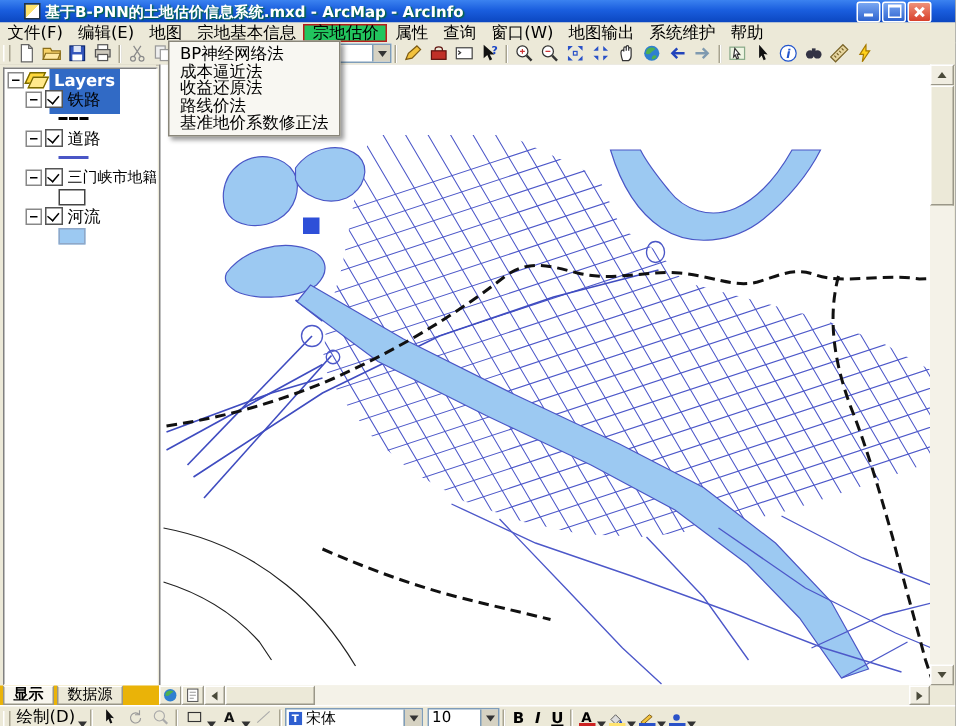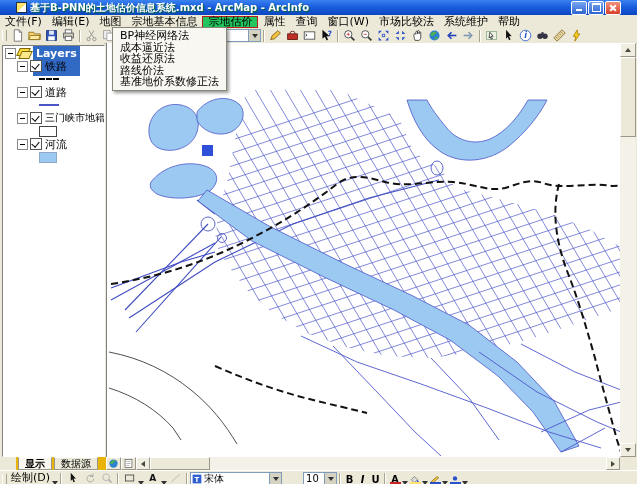--- a/index.html
+++ b/index.html
@@ -59,21 +59,21 @@
     border-right:1.5px solid #000;border-bottom:1.5px solid #000;transform:rotate(40deg);}
   .layers-icon{width:13px;height:11px;position:relative;margin-right:2px;flex:none;}
   .layers-icon i{position:absolute;width:9px;height:6px;border:1px solid #7a6a00;background:#ffd83c;transform:skewX(-25deg);}
   .layers-icon i:nth-child(1){left:0;top:0;} .layers-icon i:nth-child(2){left:2px;top:3px;background:#ffe98c;}
   .root-label{background:#316AC5;color:#fff;padding:16px 3px;font-weight:bold;}
   .sym-rail{width:20px;height:0;border-top:2px dashed #000;margin-left:36px;}
   .sym-road{width:20px;height:2px;background:#4A56C6;margin-left:36px;}
   .sym-rect{width:16px;height:9px;border:1px solid #444;background:#fff;margin-left:36px;}
   .sym-water{width:16px;height:9px;border:1px solid #8fa8c8;background:#9CC9F2;margin-left:36px;}
   
-  #toc-tabs{position:absolute;left:16px;top:457px;width:106px;height:13px;display:flex;align-items:flex-start;background:#eab308;}
+  #toc-tabs{position:absolute;left:0;top:457px;width:106px;height:13px;display:flex;align-items:flex-start;background:#eab308;}
   .toctab{font-size:10px;line-height:11px;padding:0 6px;border:1px solid #9a9788;border-top:1px solid #fff;
     background:#ECE9D8;margin-left:2px;}
   .toctab.active{background:#f8f6ee;font-weight:bold;}
   
   #map{position:absolute;left:106px;top:43px;width:514px;height:414px;background:#fff;
     border-left:1px solid #808080;box-sizing:border-box;overflow:hidden;}
   
   .sb-btn{background:#f0ede1;border:1px solid;border-color:#fff #9a9788 #9a9788 #fff;
     display:flex;align-items:center;justify-content:center;box-sizing:border-box;}
   .tri-up{width:0;height:0;border-left:3px solid transparent;border-right:3px solid transparent;border-bottom:4px solid #4a4a3a;}
@@ -122,21 +122,21 @@
 
   <div id="menubar">
     <span class="menu-item">文件(F)</span>
     <span class="menu-item">编辑(E)</span>
     <span class="menu-item">地图</span>
     <span class="menu-item">宗地基本信息</span>
     <span class="menu-item active">宗地估价</span>
     <span class="menu-item">属性</span>
     <span class="menu-item">查询</span>
     <span class="menu-item">窗口(W)</span>
-    <span class="menu-item">市场比较法</span>
+    <span class="menu-item">地图输出</span>
     <span class="menu-item">系统维护</span>
     <span class="menu-item">帮助</span>
   </div>
 
   <div id="toolbar">
     <div class="grip"></div>
     <div class="tb">
         <svg viewBox="0 0 16 16">
           <path d="M4 1h6l3 3v11H4z" fill="#fff" stroke="#666"></path>
           <path d="M10 1v3h3" fill="none" stroke="#666"></path>
@@ -512,21 +512,21 @@
     <div class="combo" style="width:92px">
       <svg width="10" height="10" viewBox="0 0 16 16" style="flex:none;margin-left:1px">
           <rect x="1" y="1" width="14" height="14" fill="#2f5fd0"></rect>
           <text x="4" y="12" font-size="11" fill="#fff" font-weight="bold">T</text>
         </svg>
       <span class="val">宋体</span>
       <span class="drop">
           <span class="dn"></span>
         </span>
     </div>
-    <div class="combo" style="width:34px;margin-left:21px">
+    <div class="combo" style="width:48px;margin-left:3px">
       <span class="val">10</span>
       <span class="drop">
           <span class="dn"></span>
         </span>
     </div>
     <div class="tbsep"></div>
     <span class="stylebtn" style="font-weight:bold">B</span>
     <span class="stylebtn" style="font-style:italic">I</span>
     <span class="stylebtn" style="text-decoration:underline">U</span>
     <div class="tbsep"></div>

